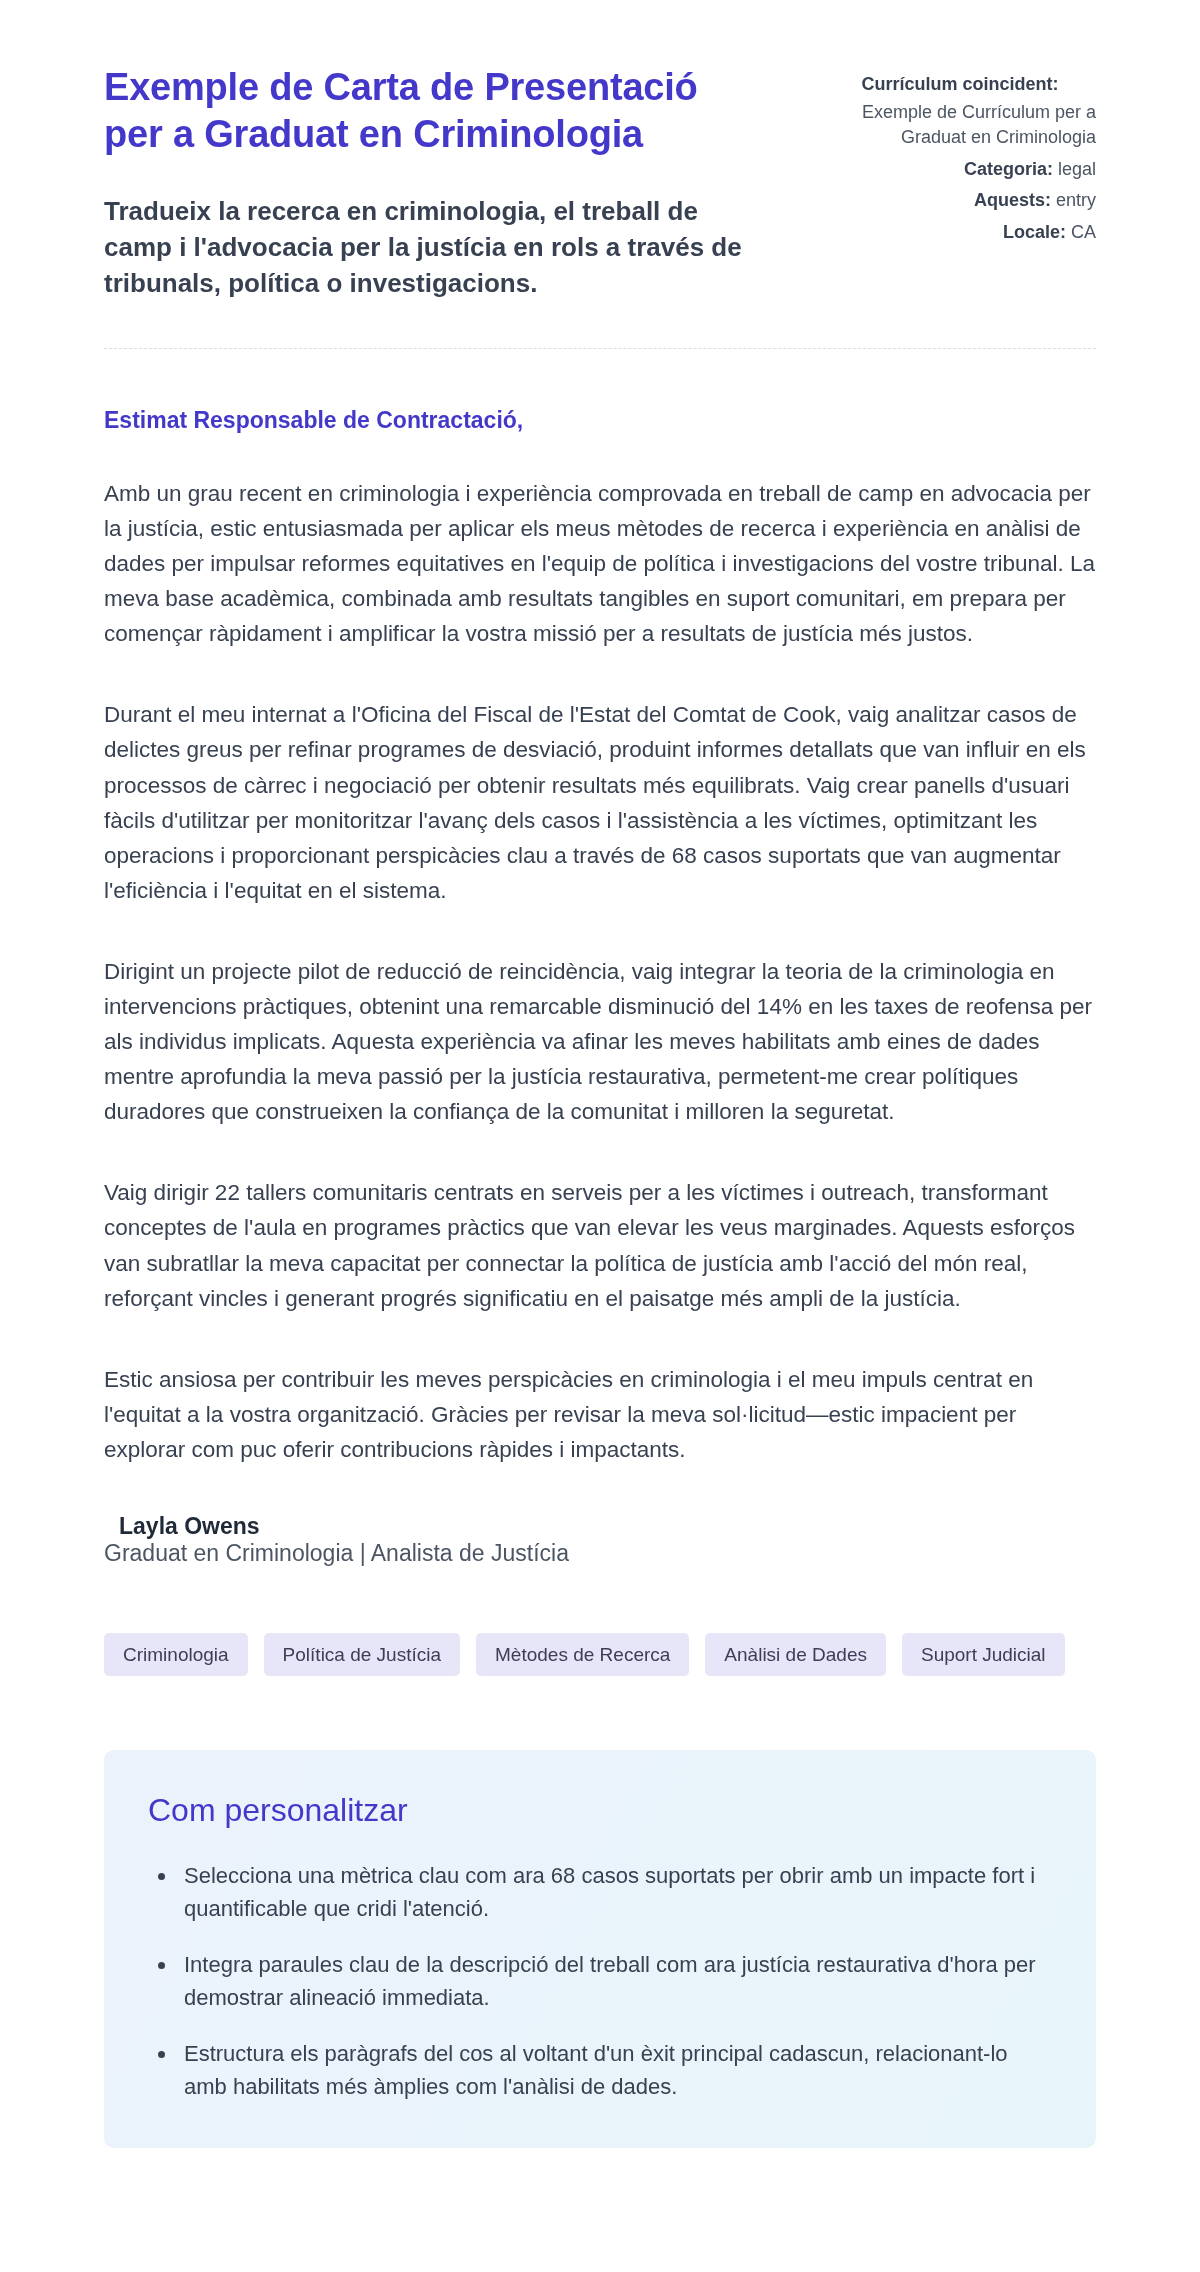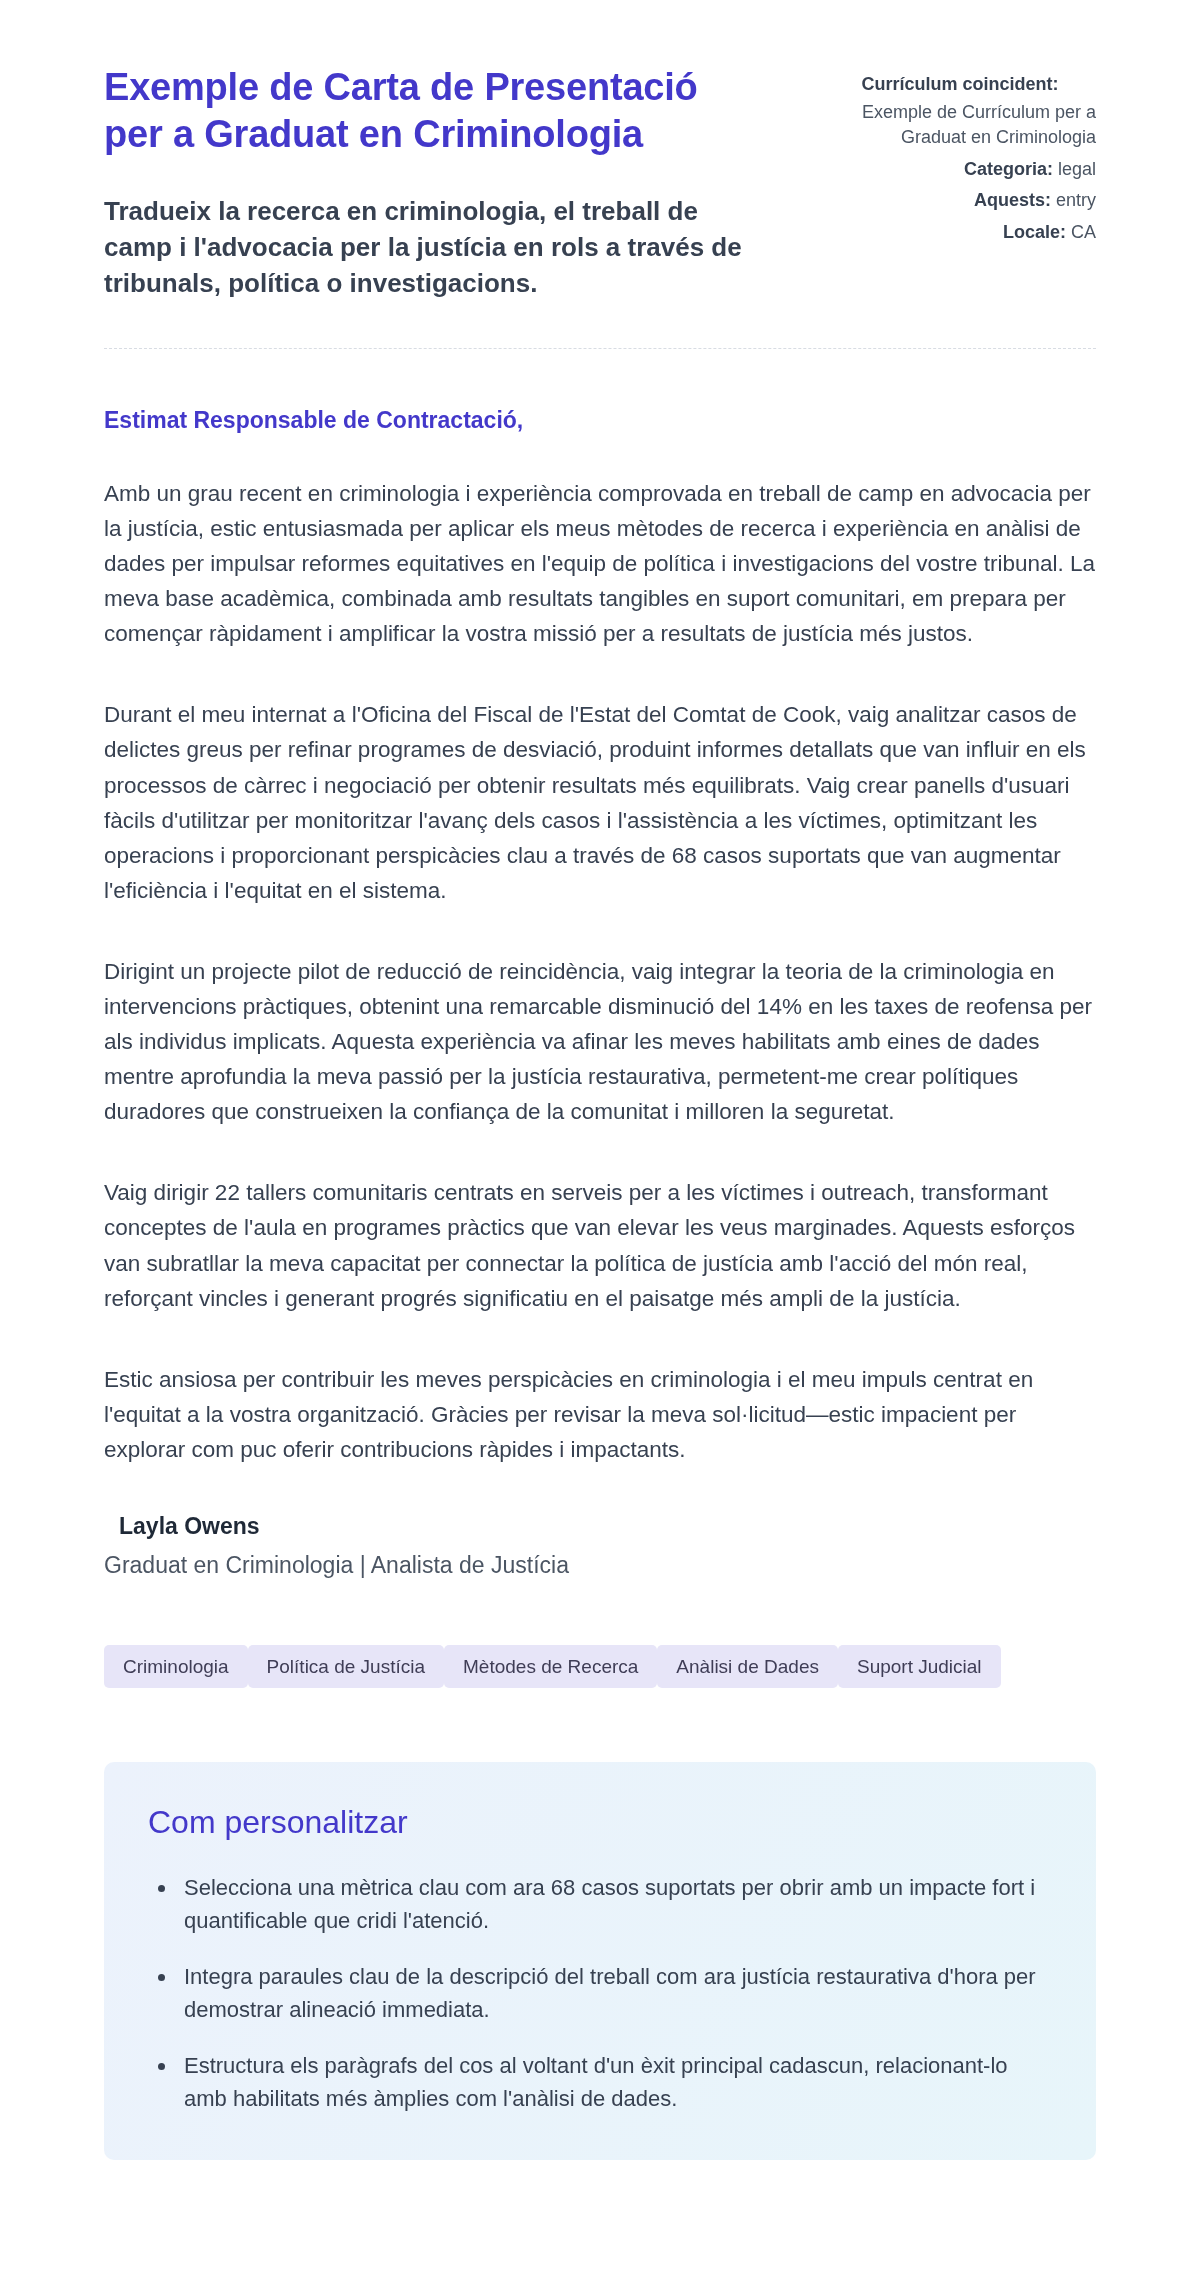--- a/index.html
+++ b/index.html
@@ -77,30 +77,31 @@
 
   
   .signature { margin-top: 22px; }
   .signature-name {
     font-size: 23px;
     font-weight: 700;
     color: #1f2937;
     margin-left: 15px;
   }
   .signature-title {
-    margin-top: 12px;
+    margin-top: 0;
     font-size: 23px;
     color: #4b5563;
   }
 
   
   .tag-list {
     margin-top: 66px;
     display: flex;
     flex-wrap: wrap;
+    gap: 16px;
   }
   .tag {
     display: inline-block;
     background: #e7e5f8;
     color: #3f3d56;
     font-size: 19px;
     line-height: 1;
     padding: 12px 19px;
     border-radius: 5px;
     white-space: nowrap;

